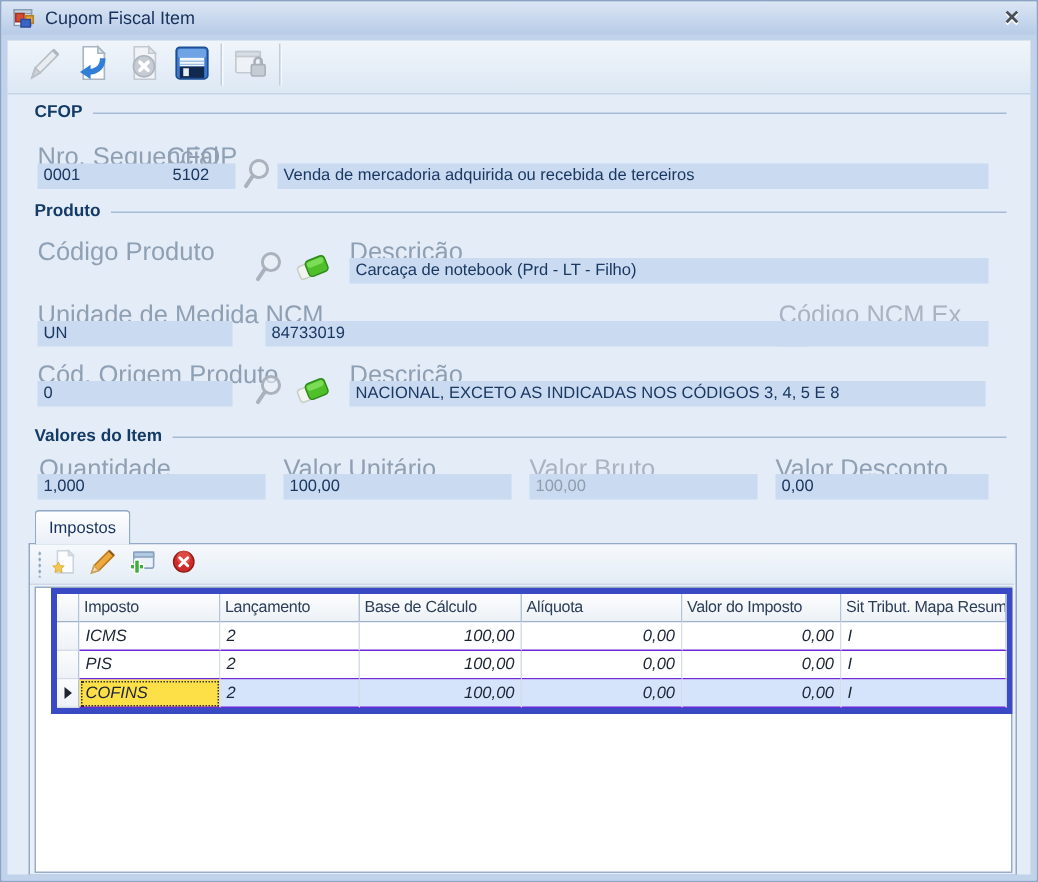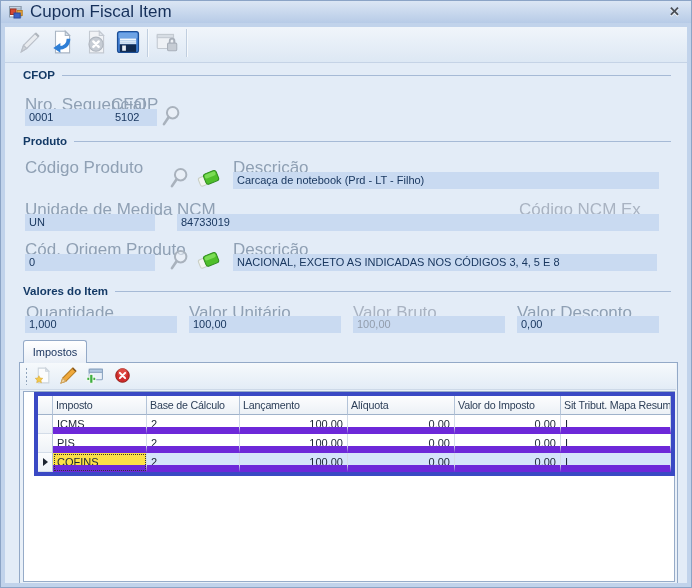--- a/index.html
+++ b/index.html
@@ -8,21 +8,21 @@
     border:1px solid #8ba4c6;background:#e3ecf7;
     font-family:"Liberation Sans",sans-serif;font-size:11px;overflow:hidden;
   }
   
   .frame{position:absolute;left:0;top:22px;right:0;bottom:0;border:4px solid #c1d3eb;pointer-events:none;z-index:30;}
   
   .titlebar{position:absolute;left:0;top:0;width:100%;height:22px;
     background:linear-gradient(#dbe6f4,#b7cbe7);border-bottom:1px solid #9fb5d5;
     display:flex;align-items:center;}
   .appicon{margin:0 6px 0 7px;width:16px;height:16px;display:inline-block;}
-  .title{color:#16305a;font-size:17px;}
+  .title{color:#16305a;font-size:12px;}
   .close{position:absolute;right:11px;top:3px;color:#4a4f57;font-weight:bold;font-size:13px;cursor:default;
     text-shadow:0 1px 0 #ffffff;}
   
   .toolbar{position:absolute;left:4px;top:23px;right:4px;height:38px;
     background:linear-gradient(#f2f6fb,#dde8f4);border-bottom:1px solid #c5d3e6;z-index:2;}
   .tbtn{position:absolute;top:4px;width:30px;height:30px;display:flex;align-items:center;justify-content:center;}
   .tb-sep{position:absolute;top:5px;width:1px;height:28px;background:#c0cedf;box-shadow:1px 0 0 #f6f9fc;}
   
   .grp{position:absolute;display:flex;align-items:center;gap:7px;color:#143a66;font-weight:bold;font-size:11.5px;z-index:1;}
   .grp .rule{flex:1;height:1px;background:#a6bad6;margin-top:1px;}
@@ -50,22 +50,22 @@
   .gridctl{position:absolute;left:22px;top:390px;width:652px;height:191px;box-sizing:border-box;
     background:#ffffff;border:1px solid #96abc8;z-index:2;}
   .gridhl{position:absolute;left:33px;top:391px;width:641px;height:84px;box-sizing:border-box;
     border:4px solid #3a49c4;background:#fff;z-index:4;}
   .gtable{display:grid;grid-template-columns:15px 94px 93px 108px 107px 106px auto;grid-auto-rows:19px;}
   .cell{box-sizing:border-box;overflow:hidden;white-space:nowrap;}
   .cell.h{background:linear-gradient(#fdfdfe,#ecf1f6);border-right:1px solid #b3c3d8;border-bottom:1px solid #9fb2ca;
     color:#2c3e57;padding:0 3px;line-height:18px;font-size:10.7px;letter-spacing:-0.2px;}
   .cell.rh{background:linear-gradient(#fbfcfd,#eef2f7);border-right:1px solid #b3c3d8;border-bottom:1px solid #d3dce8;
     display:flex;align-items:center;justify-content:center;}
-  .cell.c{background:#fff;border-right:1px solid #d3dce8;border-bottom:7px solid #6d28d9;
-    color:#1b2535;padding:0 4px;line-height:18px;font-size:11px;}
+  .cell.c{background:#fff;border-right:1px solid #d3dce8;border-bottom:1px solid #6d28d9;
+    color:#1b2535;padding:0 4px;line-height:18px;font-size:11px;font-style:italic;}
   .cell.c.num{text-align:right;}
   .cell.c.sel{background:#d5e4fa;}
   .cell.c.focus{background:#fde047;outline:1px dotted #333;outline-offset:-2px;}
   .arrow{width:0;height:0;border-left:5px solid #1d2430;border-top:4px solid transparent;border-bottom:4px solid transparent;}
 </style>
 </head>
 <body>
 
 <div class="window">
 
@@ -146,20 +146,21 @@
   <span class="lbl" style="left:24px;top:94px;">Nro. Sequencial</span>
   <span class="lbl" style="left:110px;top:94px;">CFOP</span>
   <div class="fld" style="left:24px;top:108px;width:99px;">0001</div>
   <div class="fld" style="left:110px;top:108px;width:46px;">5102</div>
   <span class="icon-abs" style="left:160px;top:104px;">
     <svg width="20" height="22" viewBox="0 0 18 20">
       <circle cx="10.5" cy="7" r="5.2" fill="#eef3f8" fill-opacity="0.55" stroke="#a9b2bd" stroke-width="1.8"></circle>
       <line x1="6.5" y1="11.5" x2="2.6" y2="17.4" stroke="#a9b2bd" stroke-width="2.4" stroke-linecap="round"></line>
     </svg>
   </span>
+  <div class="fld" style="left:184px;top:108px;width:474px;">Venda de mercadoria adquirida ou recebida de terceiros</div>
 
   <div class="grp" style="left:22px;top:134px;width:648px;">
     <span>Produto</span>
       <i class="rule"></i>
   </div>
   <span class="lbl" style="left:24px;top:157px;">Código Produto</span>
   <span class="icon-abs" style="left:168px;top:166px;">
     <svg width="20" height="22" viewBox="0 0 18 20">
       <circle cx="10.5" cy="7" r="5.2" fill="#eef3f8" fill-opacity="0.55" stroke="#a9b2bd" stroke-width="1.8"></circle>
       <line x1="6.5" y1="11.5" x2="2.6" y2="17.4" stroke="#a9b2bd" stroke-width="2.4" stroke-linecap="round"></line>
@@ -260,22 +261,22 @@
       </span>
     </div>
   </div>
 
   <div class="gridctl"></div>
   <div class="gridhl">
     <div class="gtable">
 
       <div class="cell h"></div>
       <div class="cell h">Imposto</div>
+      <div class="cell h">Lançamento</div>
       <div class="cell h">Base de Cálculo</div>
-      <div class="cell h">Lançamento</div>
       <div class="cell h">Alíquota</div>
       <div class="cell h">Valor do Imposto</div>
       <div class="cell h">Sit Tribut. Mapa Resumo</div>
 
       <div class="cell rh"></div>
       <div class="cell c">ICMS</div>
       <div class="cell c">2</div>
       <div class="cell c num">100,00</div>
       <div class="cell c num">0,00</div>
       <div class="cell c num">0,00</div>

